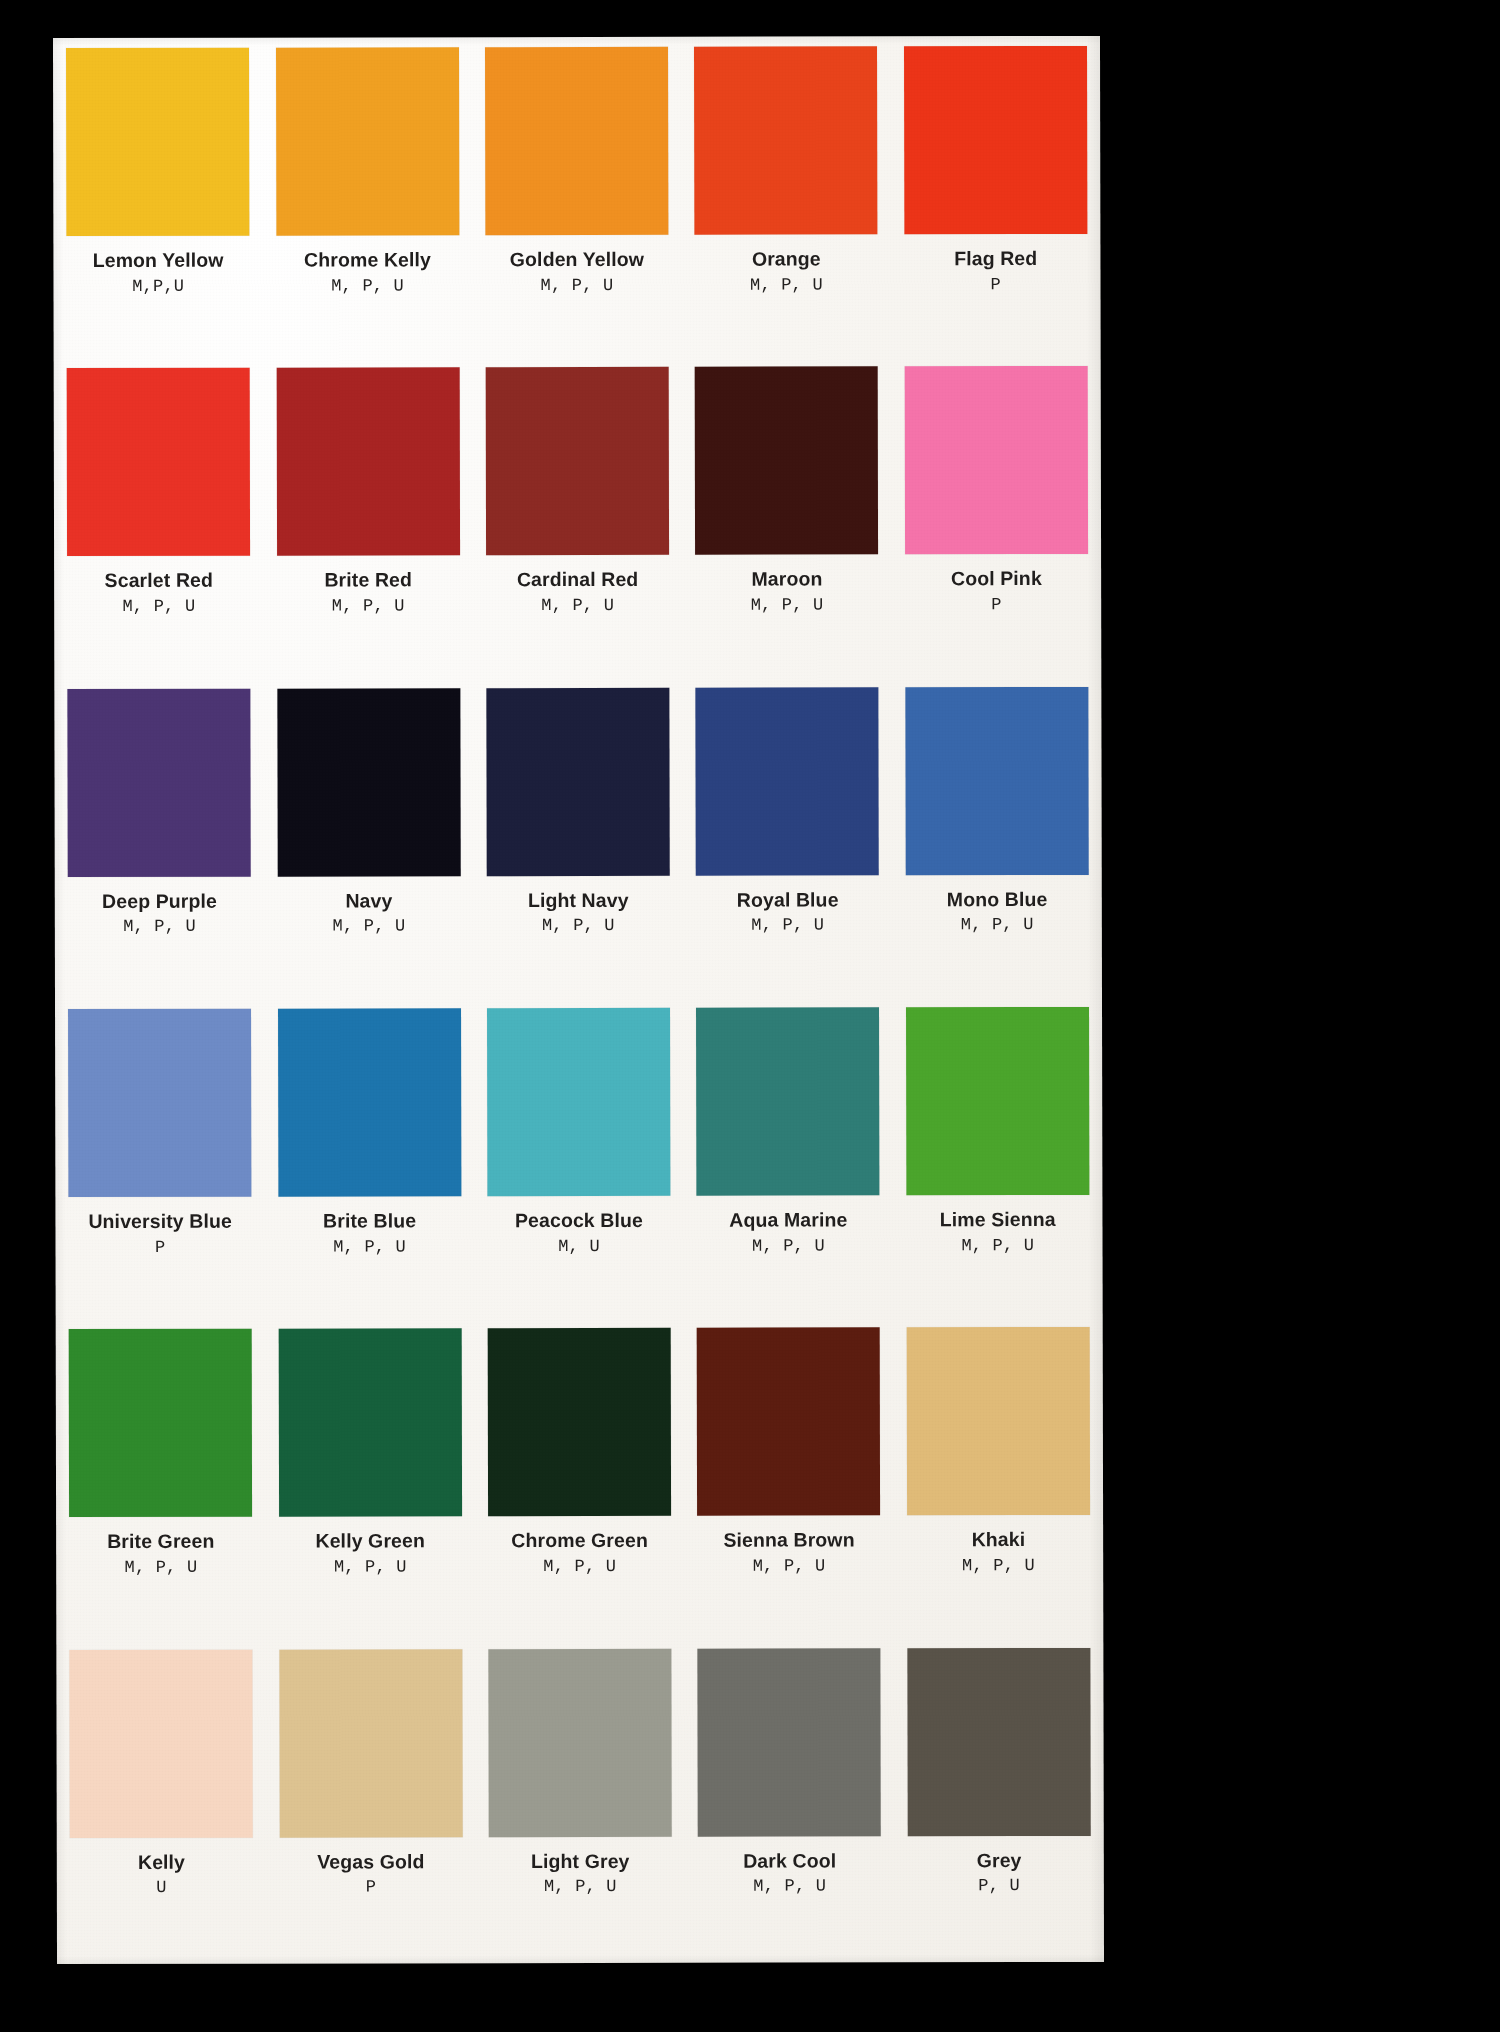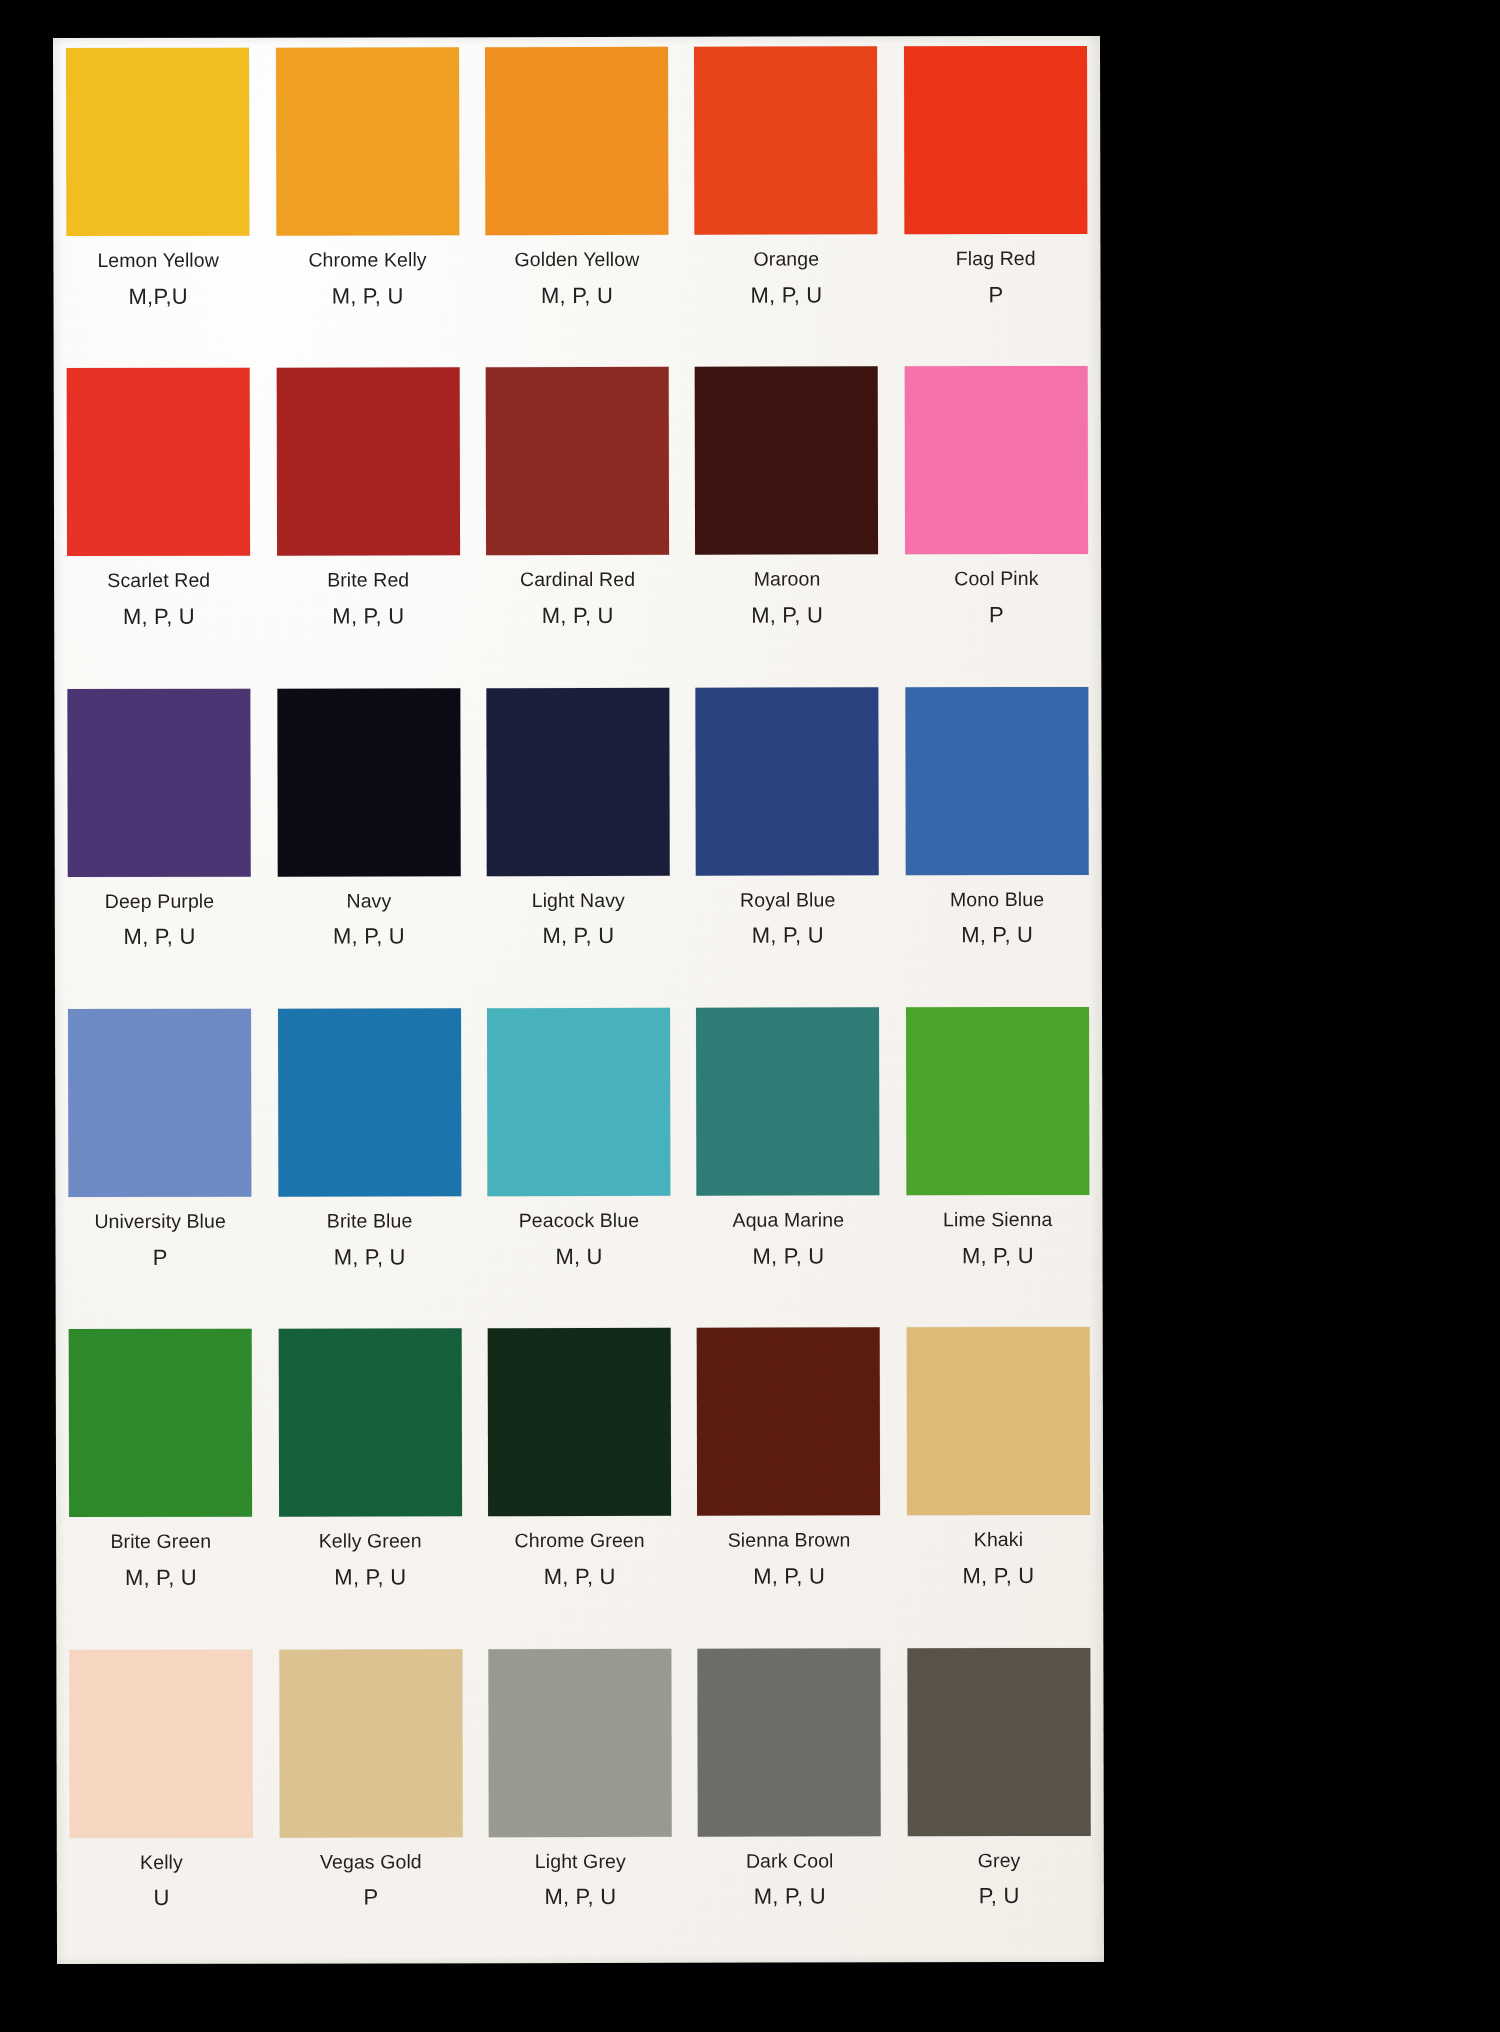--- a/index.html
+++ b/index.html
@@ -72,28 +72,30 @@
     text-align: center;
     margin-top: 12px;
     line-height: 1.32;
   }
 
   .swatch-name {
     display: block;
     font-size: 19.5px;
     color: #211f1e;
     letter-spacing: 0.1px;
+    font-weight: bold;
   }
 
   .swatch-codes {
     display: block;
-    font-size: 22px;
+    font-size: 17px;
     color: #232120;
     letter-spacing: 0.2px;
-    margin-top: 8px;
+    margin-top: 2px;
+    font-family: Liberation Mono, monospace;
   }
 
   
   #sheet-edge-shade {
     position: absolute;
     inset: 0;
     pointer-events: none;
     background:
       linear-gradient(90deg, rgba(0,0,0,0.05) 0px, rgba(0,0,0,0) 10px),
       linear-gradient(270deg, rgba(0,0,0,0.06) 0px, rgba(0,0,0,0) 14px),

